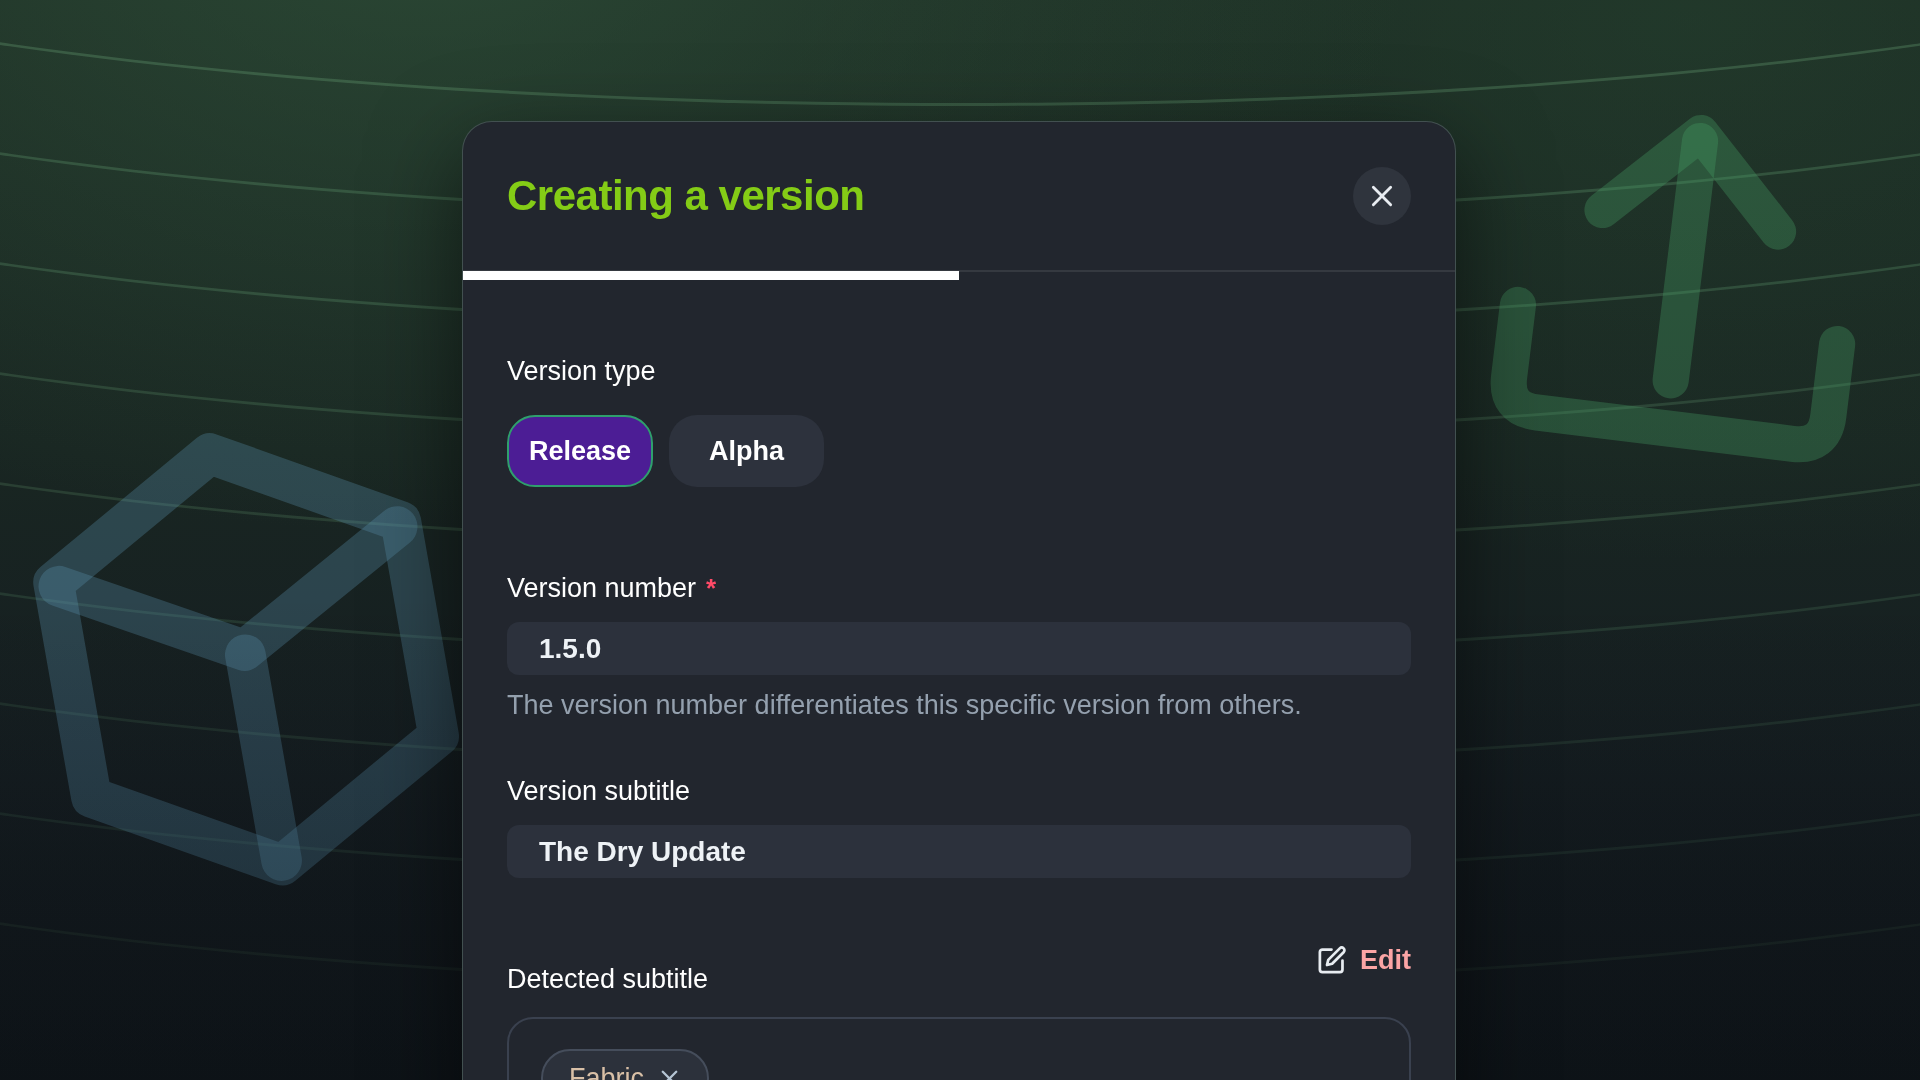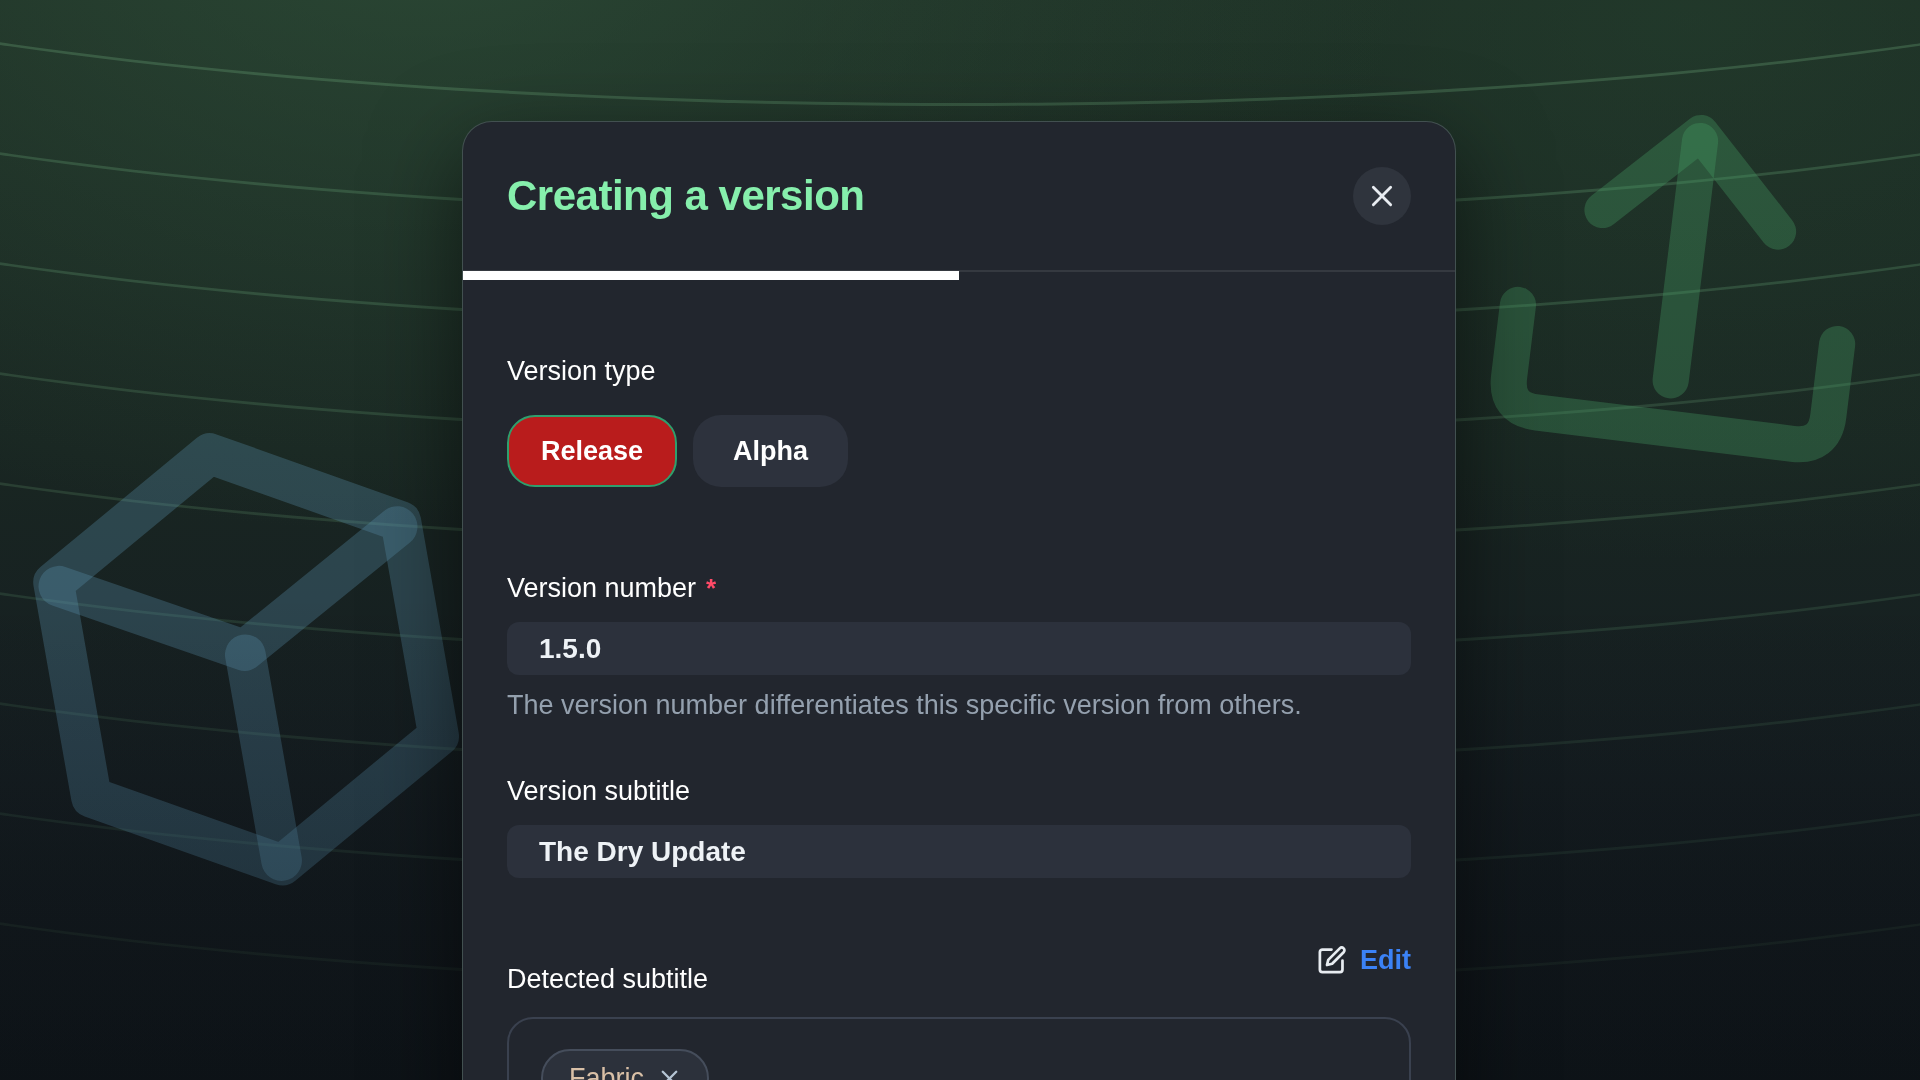--- a/index.html
+++ b/index.html
@@ -31,49 +31,49 @@
   
   .modal{
     position:absolute;left:462px;top:121px;width:994px;height:1110px;z-index:2;
     background:#22262e;border:1px solid rgba(152,192,170,.28);border-radius:30px;
     box-shadow:0 30px 90px rgba(0,0,0,.55);box-sizing:border-box;overflow:hidden;
   }
   .modal-header{
     height:150px;display:flex;align-items:center;justify-content:space-between;
     padding:0 44px;border-bottom:2px solid rgba(255,255,255,.09);box-sizing:border-box;
   }
-  .modal-title{font-size:42px;font-weight:700;color:#86efac;letter-spacing:-.5px;}
+  .modal-title{font-size:42px;font-weight:700;color:#84cc16;letter-spacing:-.5px;}
   .close-btn{
     width:58px;height:58px;border-radius:50%;background:#2f343d;border:none;
     display:flex;align-items:center;justify-content:center;cursor:pointer;flex:0 0 auto;
   }
   .progress-fill{position:absolute;left:0;top:149px;height:9px;background:#ffffff;z-index:3;}
   .modal-body{padding:46px 44px 0;box-sizing:border-box;}
   .field-label{font-size:27px;font-weight:400;color:#ffffff;margin-top:38px;}
   .label-row{display:flex;align-items:baseline;gap:10px;}
   .required{color:#ff4a68;font-size:26px;font-weight:700;}
   .type-row{display:flex;gap:16px;margin-top:28px;}
   .type-btn{
     height:72px;padding:0 40px;border-radius:28px;border:none;background:#2d323d;
     color:#ffffff;font-size:27px;font-weight:700;cursor:pointer;
     font-family:"Liberation Sans","DejaVu Sans",sans-serif;
   }
-  .type-btn.selected{background:#b91c1c;border:2px solid #2f9f6d;padding:0 32px;}
+  .type-btn.selected{background:#4c1d95;border:2px solid #2f9f6d;padding:0 20px;}
   .section{margin-top:48px;}
   .text-input{
     margin-top:18px;width:100%;height:53px;border:none;border-radius:12px;
     background:#2c313c;color:#eef2f6;font-size:28px;font-weight:600;
     padding:1px 32px;box-sizing:border-box;outline:none;
     font-family:"Liberation Sans","DejaVu Sans",sans-serif;
   }
   .help-text{margin-top:12px;width:900px;font-size:27px;line-height:1.38;color:#94a0ae;font-weight:400;}
   .loaders-row{display:flex;align-items:center;justify-content:space-between;}
   .edit-btn{
     display:flex;align-items:center;gap:13px;background:none;border:none;cursor:pointer;
-    color:#3b82f6;font-size:27px;font-weight:700;padding:0;
+    color:#fca5a5;font-size:27px;font-weight:700;padding:0;
     font-family:"Liberation Sans","DejaVu Sans",sans-serif;
   }
   .loaders-box{
     margin-top:22px;border:2px solid #3a414f;border-radius:26px;height:380px;
     padding:30px 32px;box-sizing:border-box;
   }
   .chip{
     display:inline-flex;align-items:center;gap:14px;height:54px;padding:0 26px;
     background:#2c313b;border:2px solid #454d5b;border-radius:999px;cursor:pointer;
   }

